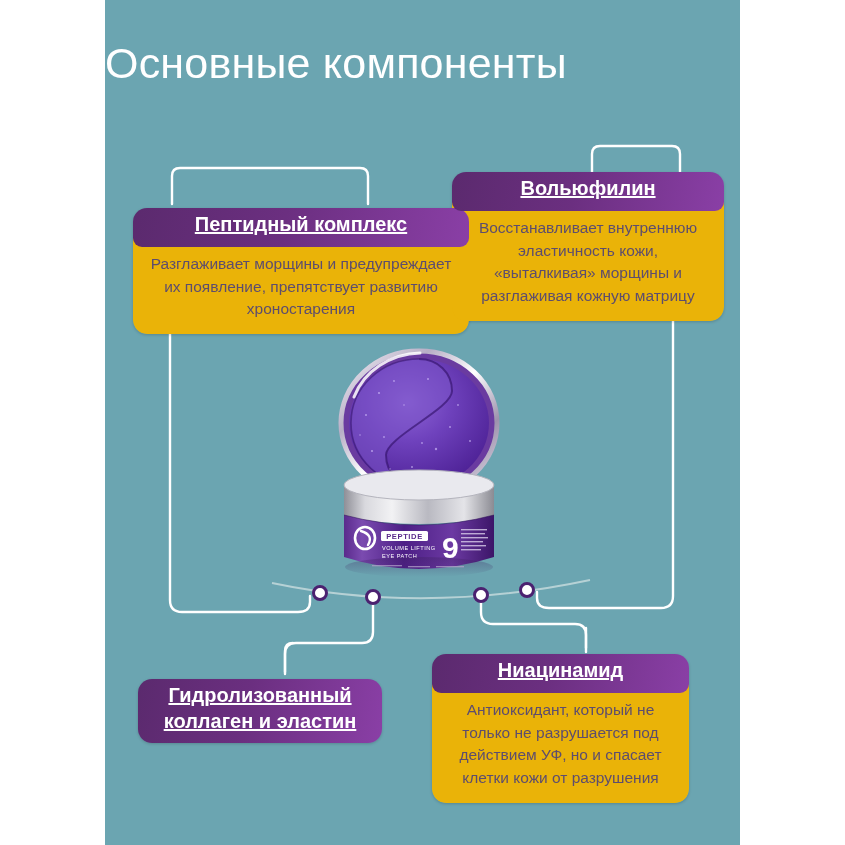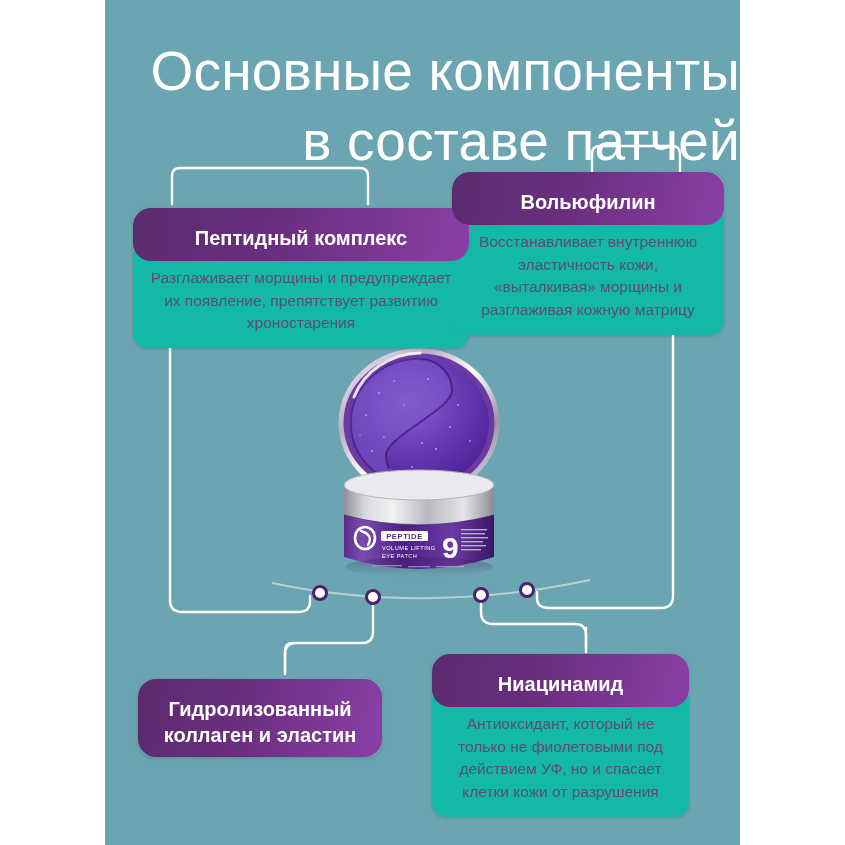--- a/index.html
+++ b/index.html
@@ -19,23 +19,23 @@
     position:absolute;
     left:105px;top:0;
     width:635px;height:845px;
     background:#6ba5b1;
   }
   
   .title{
     position:absolute;
     left:105px;top:36px;
     width:635px;
-    text-align:right;
+    text-align:left;
     color:#ffffff;
-    font-size:55px;
+    font-size:43px;
     font-weight:400;
     line-height:1.28;
     letter-spacing:0.2px;
     font-family:"Liberation Sans","DejaVu Sans",sans-serif;
   }
   .title-line{display:block;}
 
   
   .connectors{
     position:absolute;
@@ -51,27 +51,28 @@
     overflow:hidden;
     box-shadow:0 1px 3px rgba(0,0,0,.18);
   }
   .card-head{
     background:linear-gradient(100deg,#5b2a6e 0%,#6b2f80 45%,#8a3fa6 100%);
     color:#ffffff;
     text-align:center;
     font-size:20px;
     font-weight:700;
     line-height:1.28;
-    padding:18px 14px 9px 14px;
-    border-radius:18px;
+    padding:4px 14px 9px 14px;
+    border-radius:9px;
     position:relative;
     z-index:2;
+    text-decoration:underline;
   }
   .card-body{
-    background:#14b8a6;
+    background:#eab308;
     color:#5d4d6e;
     text-align:center;
     font-size:15.5px;
     line-height:1.48;
     padding:9px 14px 13px 14px;
     border-radius:0 0 14px 14px;
     margin-top:-10px;
     padding-top:16px;
     position:relative;
     z-index:1;
@@ -95,21 +96,20 @@
 </style>
 </head>
 <body>
 
 <div class="canvas">
 
   <div class="teal-panel"></div>
 
   <div class="title">
     <span class="title-line">Основные компоненты</span>
-    <span class="title-line">в составе патчей</span>
   </div>
 
   <svg class="connectors" viewBox="0 0 845 845">
     <g fill="none" stroke="#ffffff" stroke-width="2.4" stroke-linecap="round">
 
       <path d="M172 204 L172 176 Q172 168 180 168 L360 168 Q368 168 368 176 L368 204"></path>
 
       <path d="M592 180 L592 154 Q592 146 600 146 L672 146 Q680 146 680 154 L680 180"></path>
 
       <path d="M285 672 L285 651 Q285 643 293 643 L293 643"></path>
@@ -260,16 +260,16 @@
     <div class="card-head">Вольюфилин</div>
     <div class="card-body">Восстанавливает внутреннюю эластичность кожи, «выталкивая» морщины и разглаживая кожную матрицу</div>
   </div>
 
   <div class="card" id="card-collagen">
     <div class="card-head">Гидролизованный коллаген и эластин</div>
   </div>
 
   <div class="card" id="card-niacin">
     <div class="card-head">Ниацинамид</div>
-    <div class="card-body">Антиоксидант, который не только не фиолетовыми под действием УФ, но и спасает клетки кожи от разрушения</div>
+    <div class="card-body">Антиоксидант, который не только не разрушается под действием УФ, но и спасает клетки кожи от разрушения</div>
   </div>
 
 </div>
 
 </body></html>

